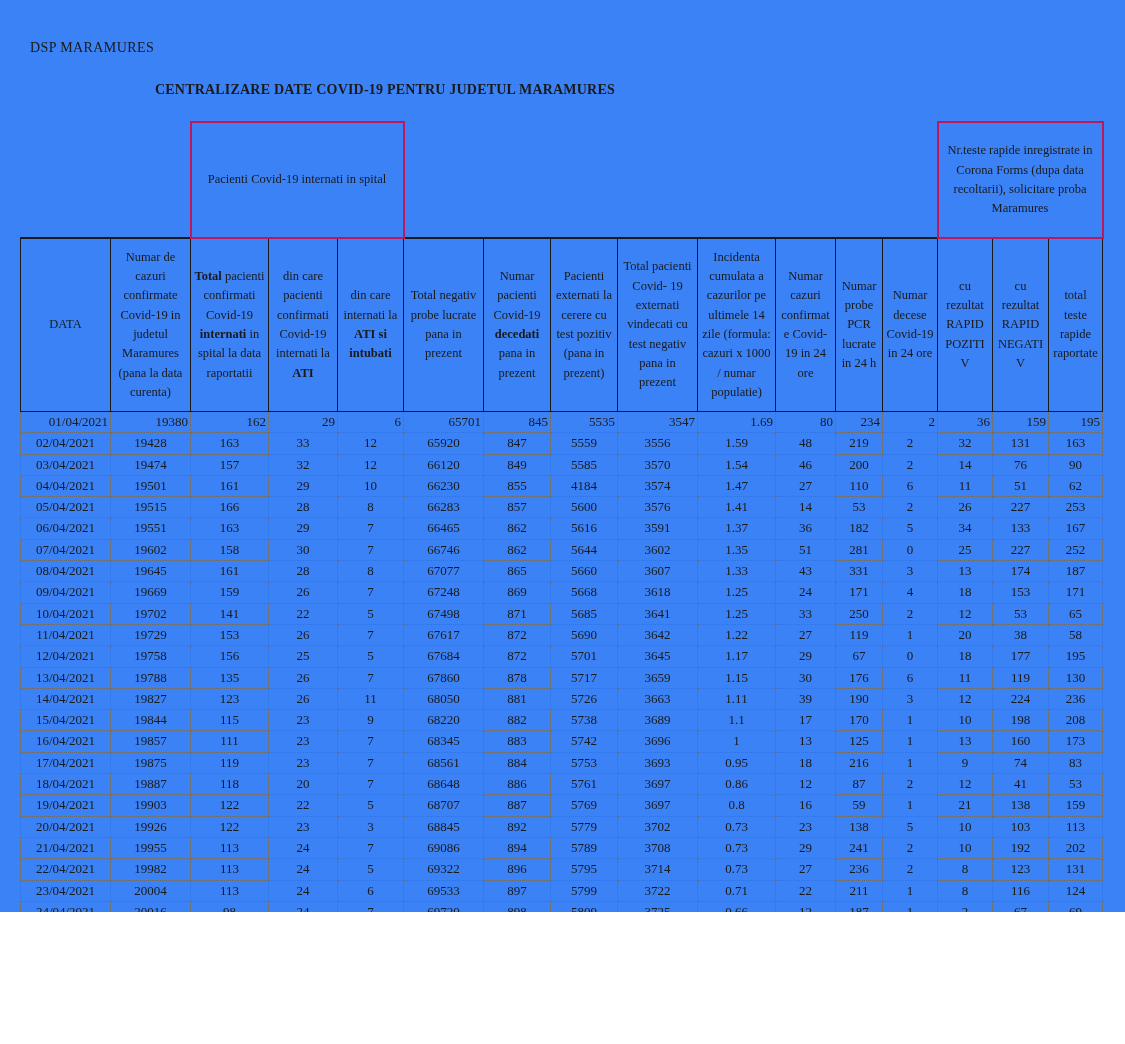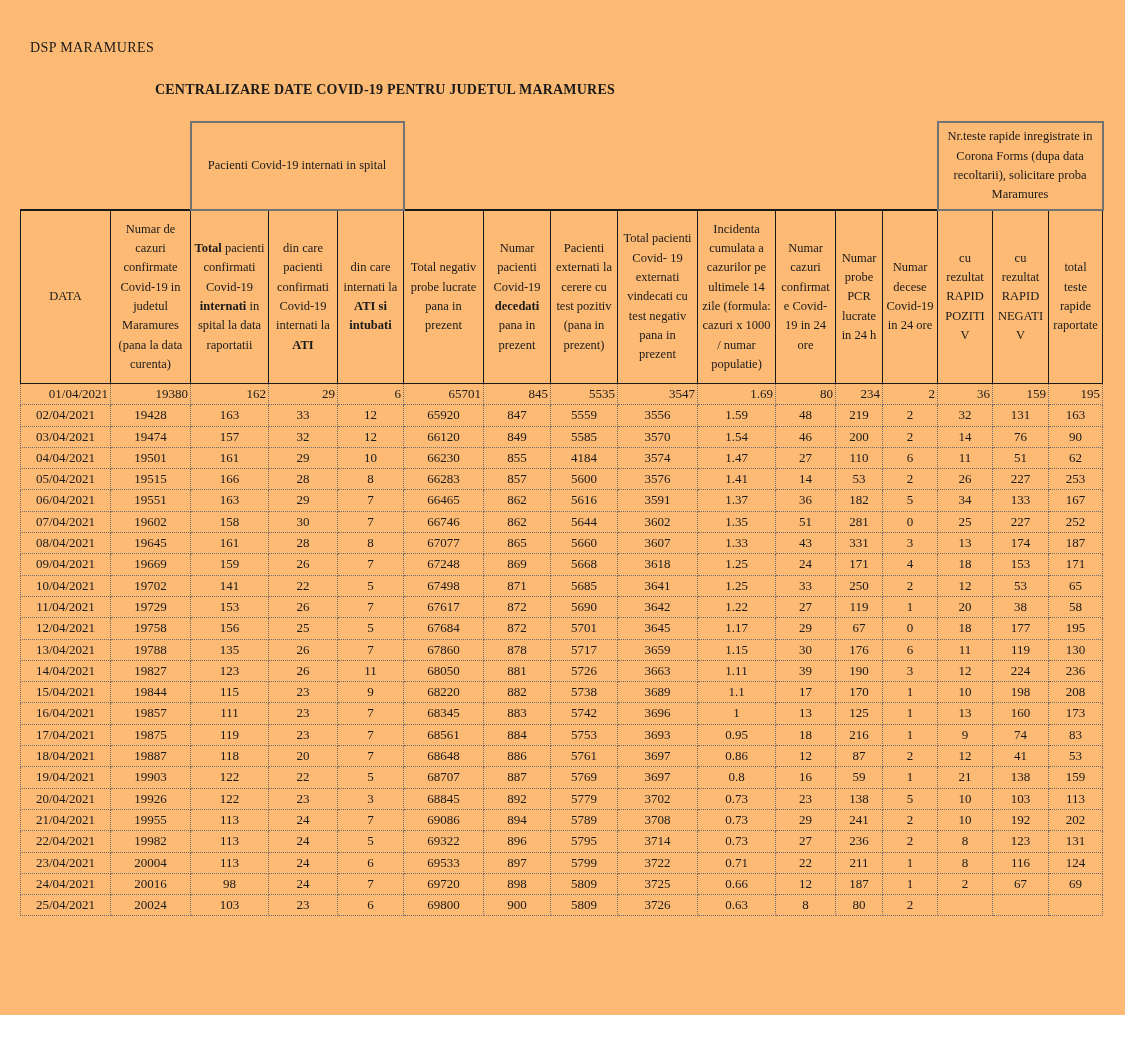--- a/index.html
+++ b/index.html
@@ -1,41 +1,41 @@
 <!DOCTYPE html>
 <html><head>
 <meta charset="utf-8">
 <style>
   html, body { margin:0; padding:0; background:#ffffff; }
   body {
     width:1125px; height:1044px;
     font-family:"Liberation Serif", serif;
     color:#1a1a1a;
   }
-  .page { position:relative; width:1125px; height:1015px; background:#fdba74; overflow:hidden; }
+  .page { position:relative; width:1125px; height:912px; background:#3b82f6; overflow:hidden; }
 
   .brand {
     position:absolute; left:30px; top:40px;
     font-size:14px; letter-spacing:0.4px;
   }
   .doc-title {
     position:absolute; left:155px; top:82px;
     font-size:14px; font-weight:bold; letter-spacing:0.2px;
   }
 
   table.covid-table {
     position:absolute; left:20px; top:121px;
     width:1082px; border-collapse:collapse; table-layout:fixed;
     font-size:12.5px;
   }
   
   tr.group-row td { vertical-align:middle; text-align:center; }
   td.group-cell {
-    border:2px solid #737373;
-    padding:3px 8px; height:80px; line-height:1.55;
+    border:2px solid #be185d;
+    padding:17px 8px; height:80px; line-height:1.55;
   }
   td.group-empty { border:none; }
 
   
   th.col-header {
     border:1.5px solid #1a1a1a; border-top:2.5px solid #1a1a1a;
     font-weight:normal; text-align:center; vertical-align:middle;
     padding:2px 3px; height:168px; line-height:1.55;
     overflow-wrap:break-word; word-wrap:break-word;
   }

